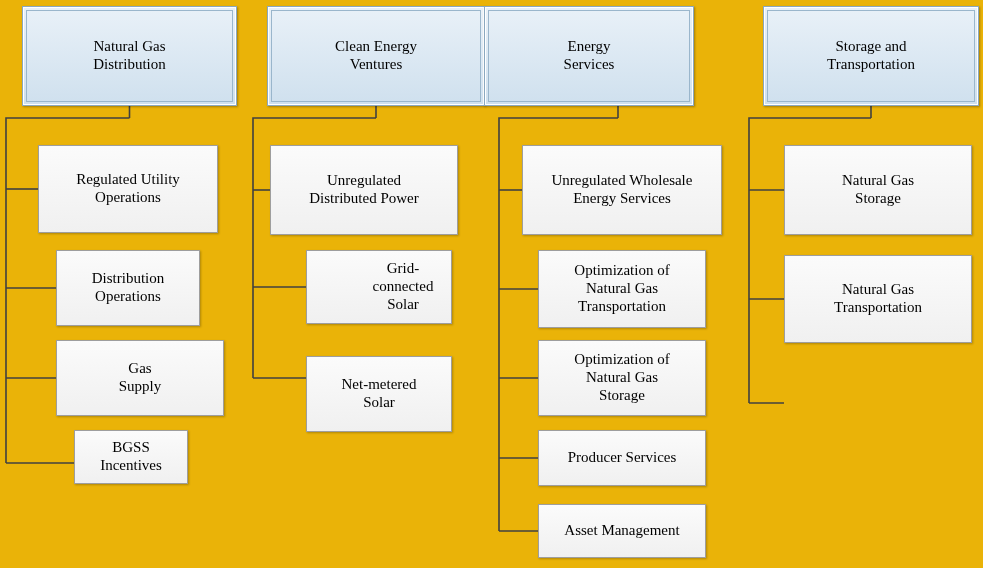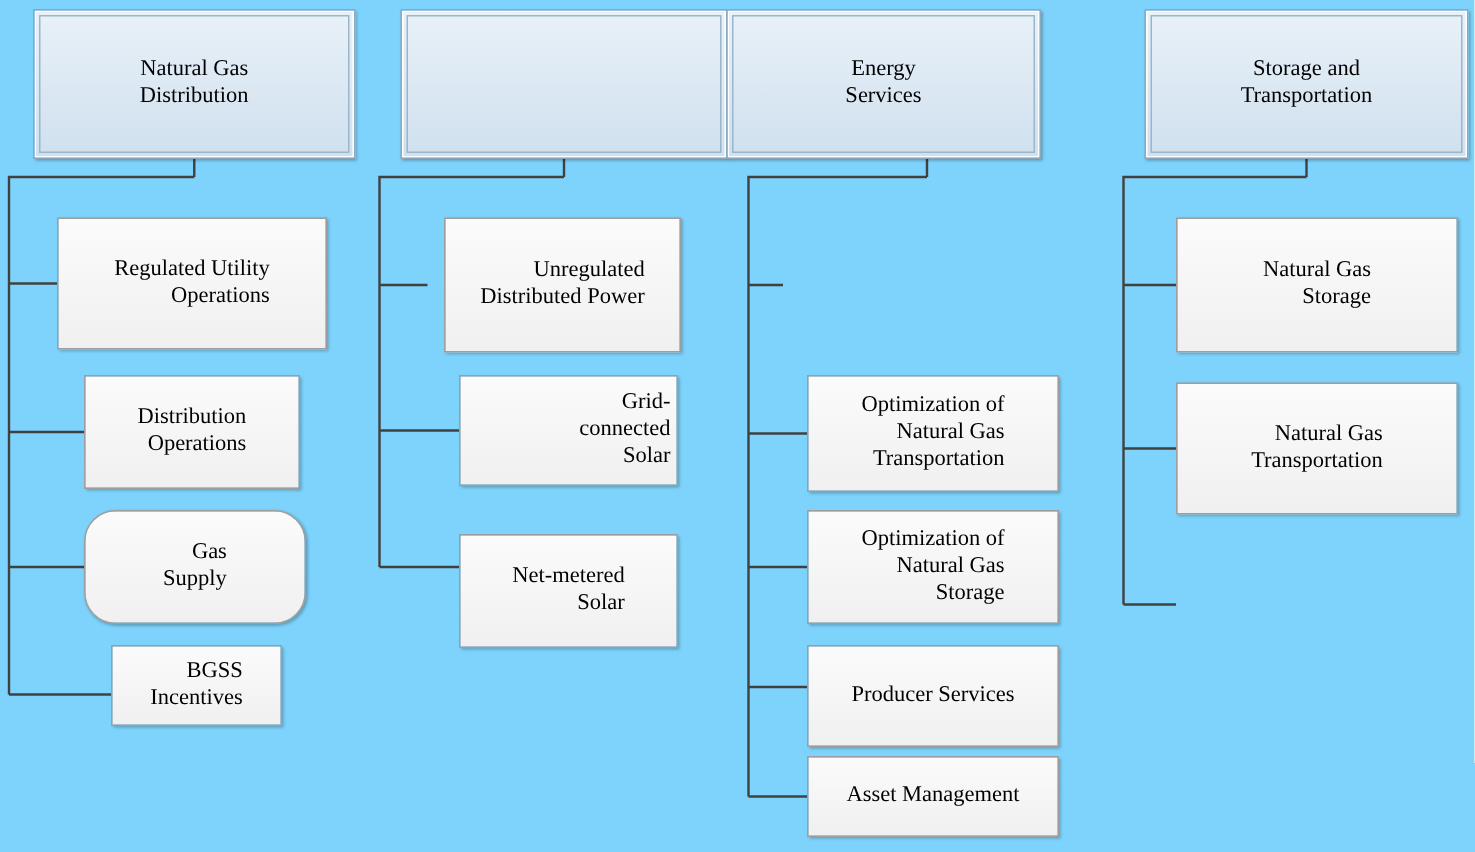--- a/index.html
+++ b/index.html
@@ -9,21 +9,21 @@
   }
   body {
     font-family: "Liberation Serif", serif;
     color: #000000;
   }
   #canvas {
     position: relative;
     width: 983px;
     height: 568px;
     overflow: hidden;
-    background: #7dd3fc;
+    background: #eab308;
   }
   #lines {
     position: absolute;
     left: 0;
     top: 0;
     width: 983px;
     height: 568px;
     pointer-events: none;
   }
   .node {
@@ -55,21 +55,20 @@
     bottom: 3px;
     border: 1px solid #9ab6cc;
     pointer-events: none;
   }
   
   .node.child {
     background: linear-gradient(to bottom, #fbfbfb 0%, #f0f0f0 100%);
     border: 1px solid #9e9e9e;
     box-shadow: 1px 1px 2px rgba(0,0,0,0.25);
     font-size: 15px;
-    text-align: right;
   }
 </style>
 </head>
 <body>
 
 <div id="canvas">
   <svg id="lines" viewBox="0 0 983 568">
       <polyline points="129.5,106 129.5,118" fill="none" stroke="#404040" stroke-width="1.6"></polyline>
       <polyline points="129.5,118 6,118 6,463" fill="none" stroke="#404040" stroke-width="1.6"></polyline>
       <polyline points="6,189 38,189" fill="none" stroke="#404040" stroke-width="1.6"></polyline>
@@ -100,59 +99,65 @@
 Distribution</span>
     </div>
     <div class="node child" style="left: 38px; top: 145px; width: 180px; height: 88px;">
       <span class="lbl">Regulated Utility
 Operations</span>
     </div>
     <div class="node child" style="left: 56px; top: 250px; width: 144px; height: 76px;">
       <span class="lbl">Distribution
 Operations</span>
     </div>
-    <div class="node child" style="left: 56px; top: 340px; width: 148px; height: 76px; border-radius: 21px;">
+    <div class="node child" style="left: 56px; top: 340px; width: 168px; height: 76px;">
       <span class="lbl">Gas
 Supply</span>
     </div>
     <div class="node child" style="left: 74px; top: 430px; width: 114px; height: 54px;">
       <span class="lbl">BGSS
 Incentives</span>
     </div>
     <div class="node header" style="left: 267px; top: 6px; width: 218px; height: 100px;">
       <span class="inner"></span>
+      <span class="lbl">Clean Energy
+Ventures</span>
     </div>
-    <div class="node child" style="left: 296px; top: 145px; width: 158px; height: 90px;">
+    <div class="node child" style="left: 270px; top: 145px; width: 188px; height: 90px;">
       <span class="lbl">Unregulated
 Distributed Power</span>
     </div>
     <div class="node child" style="left: 306px; top: 250px; width: 146px; height: 74px; padding-left: 48px;">
       <span class="lbl">Grid-connected
 Solar</span>
     </div>
     <div class="node child" style="left: 306px; top: 340px; width: 146px; height: 76px; margin-top: 16px;">
       <span class="lbl">Net-metered
 Solar</span>
     </div>
     <div class="node header" style="left: 484px; top: 6px; width: 210px; height: 100px;">
       <span class="inner"></span>
       <span class="lbl">Energy
 Services</span>
     </div>
+    <div class="node child" style="left: 522px; top: 145px; width: 200px; height: 90px;">
+      <span class="lbl">Unregulated Wholesale
+Energy Services</span>
+    </div>
     <div class="node child" style="left: 538px; top: 250px; width: 168px; height: 78px;">
       <span class="lbl">Optimization of
 Natural Gas
 Transportation</span>
     </div>
     <div class="node child" style="left: 538px; top: 340px; width: 168px; height: 76px;">
       <span class="lbl">Optimization of
 Natural Gas
 Storage</span>
     </div>
-    <div class="node child" style="left: 538px; top: 430px; width: 168px; height: 68px;">
+    <div class="node child" style="left: 538px; top: 430px; width: 168px; height: 56px;">
       <span class="lbl">Producer Services</span>
     </div>
     <div class="node child" style="left: 538px; top: 504px; width: 168px; height: 54px;">
       <span class="lbl">Asset Management</span>
     </div>
     <div class="node header" style="left: 763px; top: 6px; width: 216px; height: 100px;">
       <span class="inner"></span>
       <span class="lbl">Storage and
 Transportation</span>
     </div>

